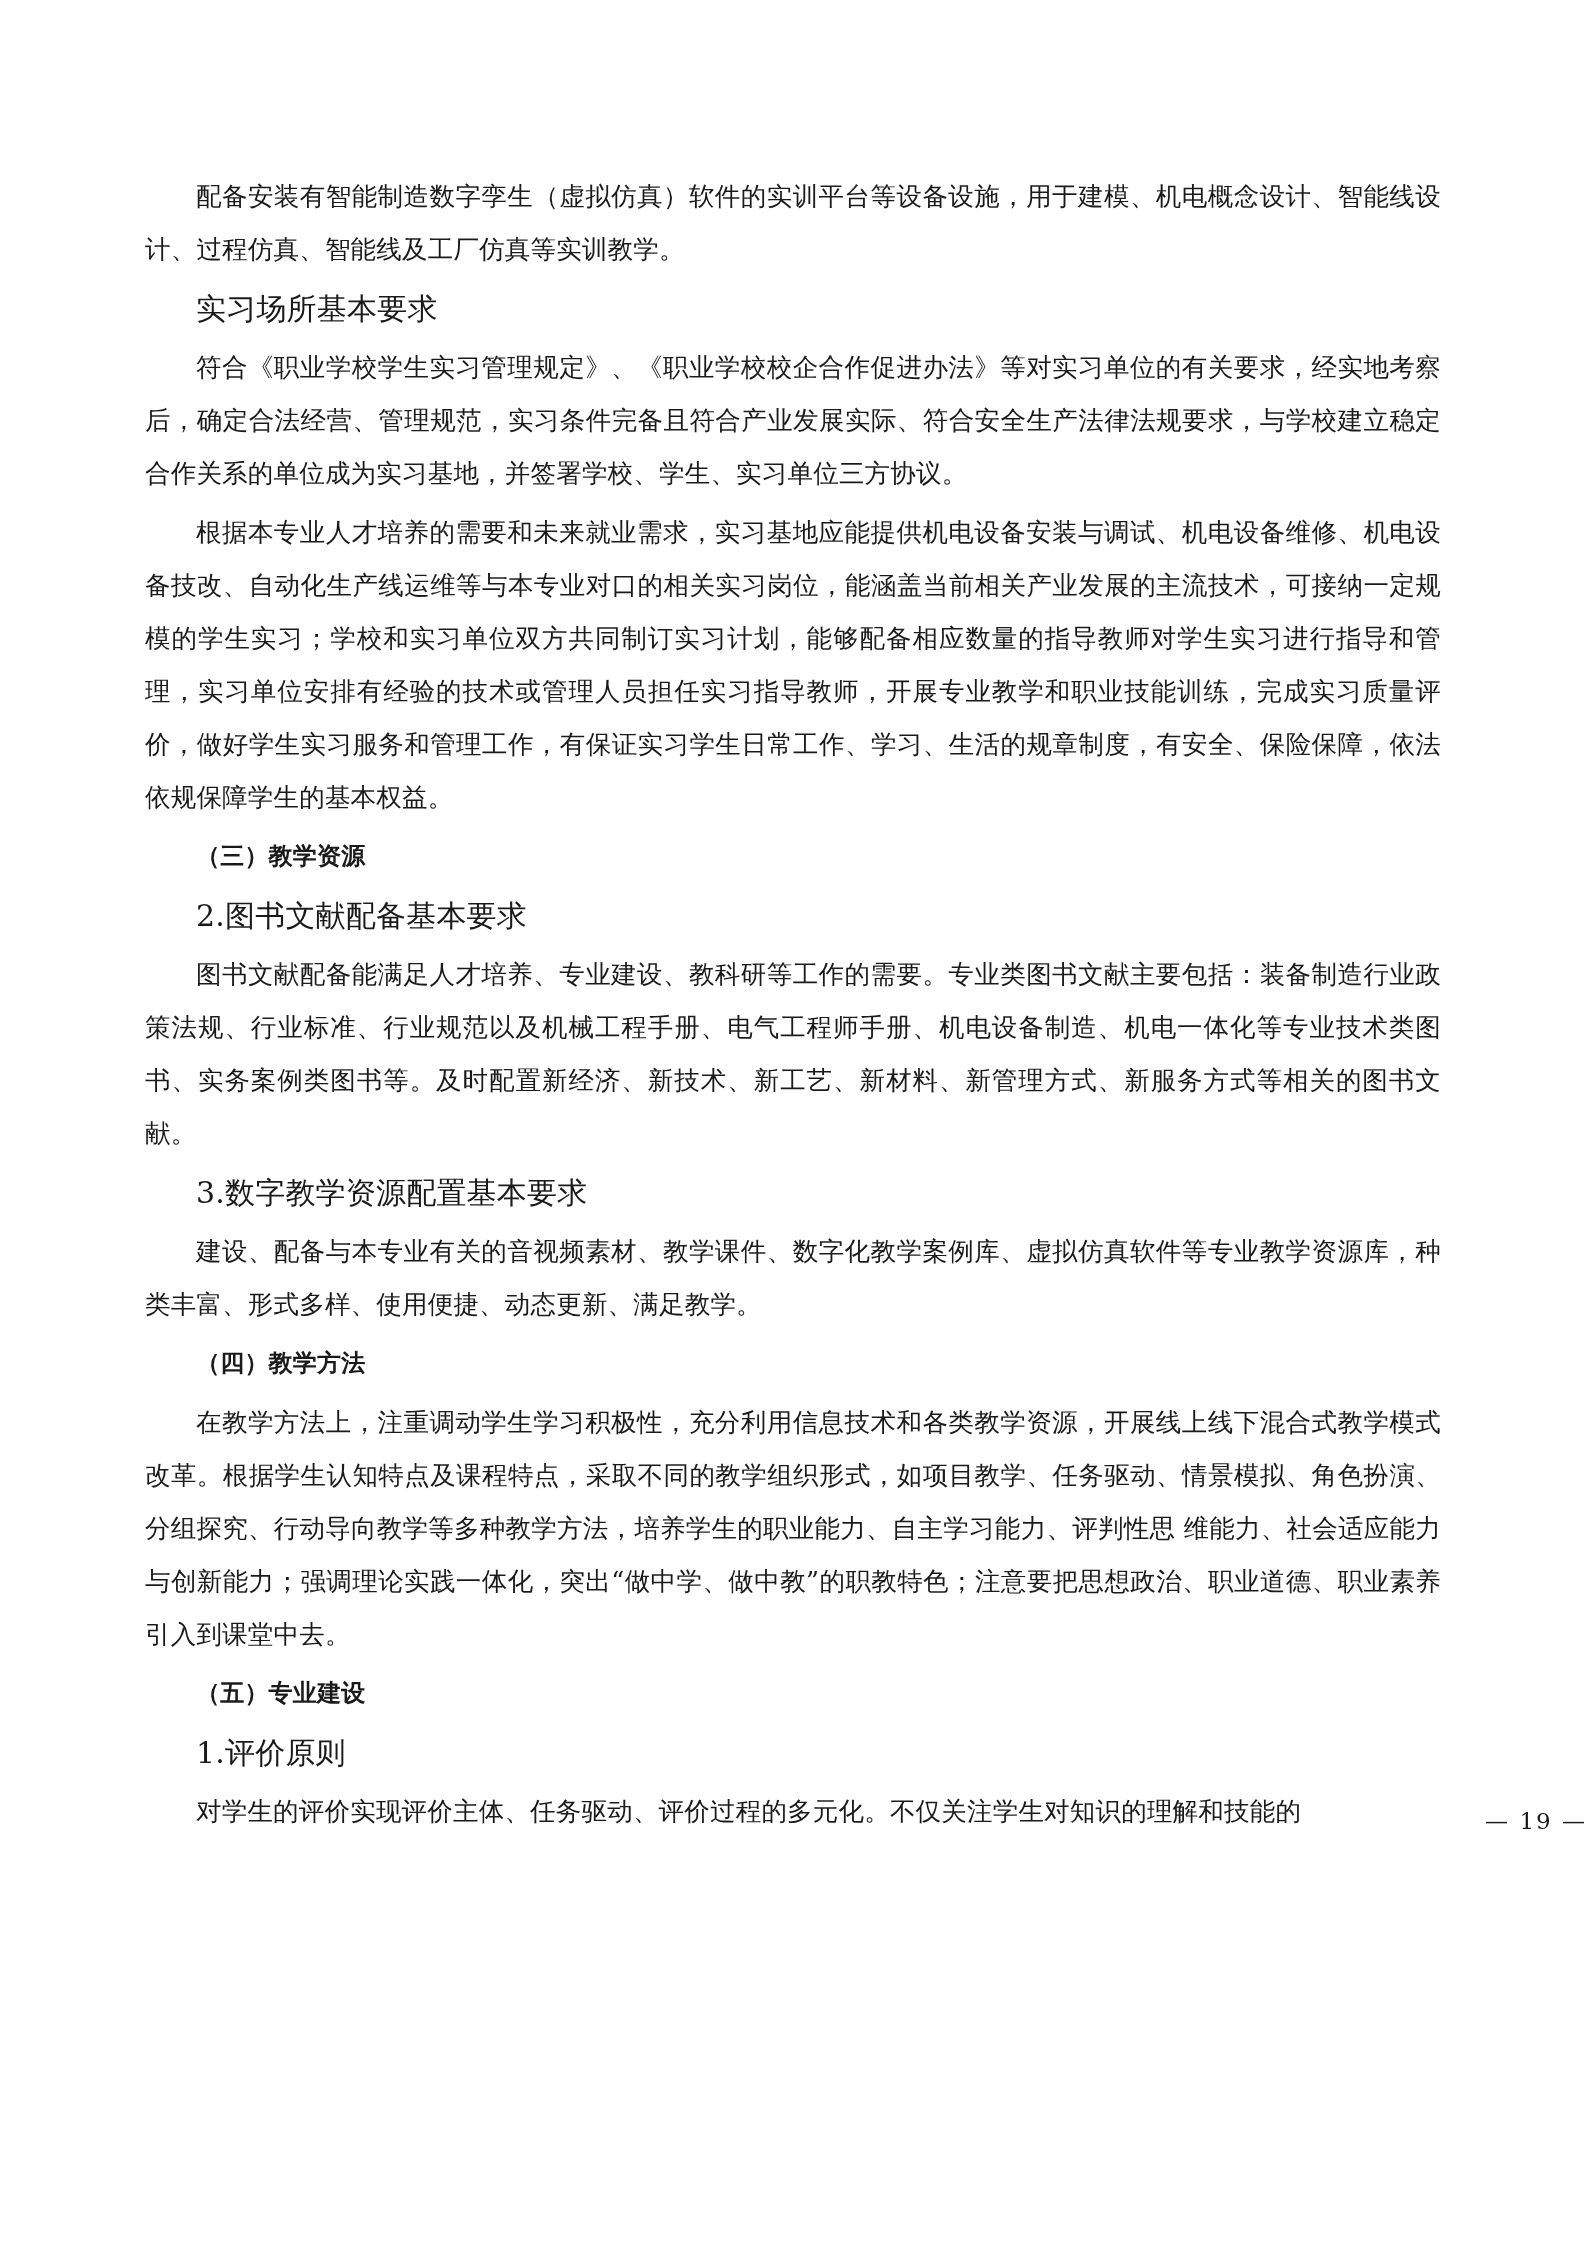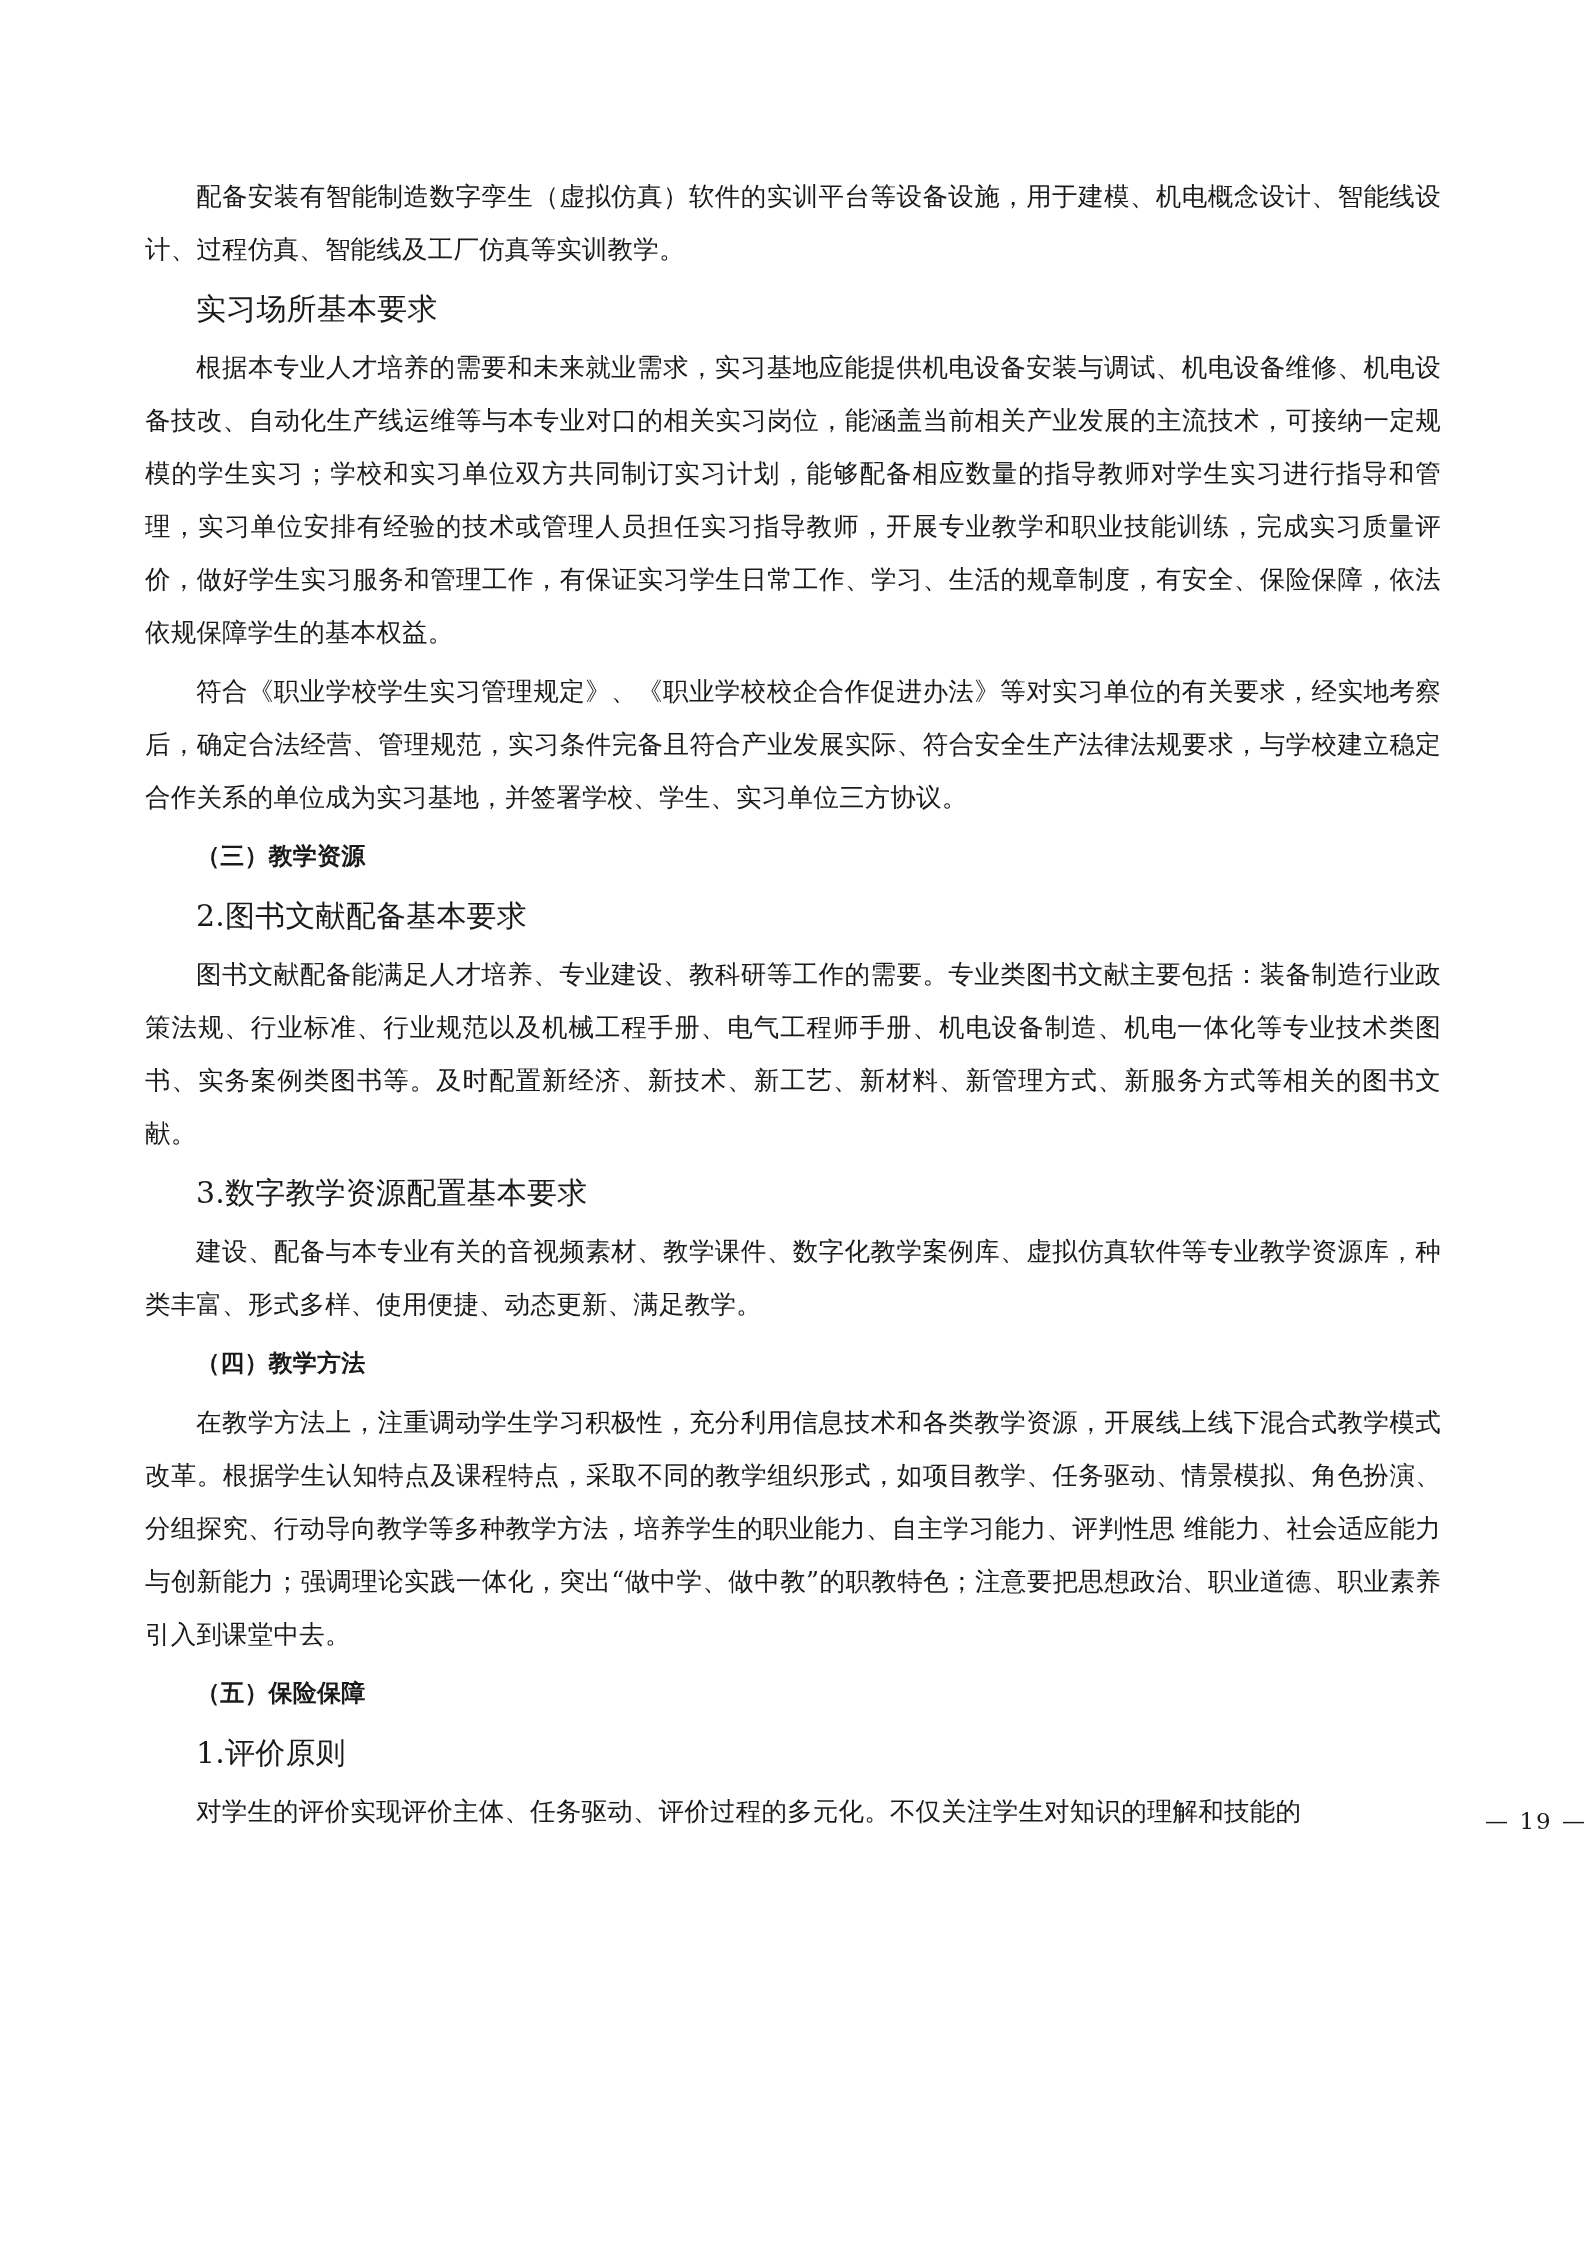--- a/index.html
+++ b/index.html
@@ -67,41 +67,41 @@
 </head>
 <body>
 
 <div class="page">
   <div class="doc-body">
 
     <p class="para">配备安装有智能制造数字孪生（虚拟仿真）软件的实训平台等设备设施，用于建模、机电概念设计、智能线设计、过程仿真、智能线及工厂仿真等实训教学。</p>
 
     <p class="subheading">实习场所基本要求</p>
 
+    <p class="para">符合《职业学校学生实习管理规定》、《职业学校校企合作促进办法》等对实习单位的有关要求，经实地考察后，确定合法经营、管理规范，实习条件完备且符合产业发展实际、符合安全生产法律法规要求，与学校建立稳定合作关系的单位成为实习基地，并签署学校、学生、实习单位三方协议。</p>
+
     <p class="para">根据本专业人才培养的需要和未来就业需求，实习基地应能提供机电设备安装与调试、机电设备维修、机电设备技改、自动化生产线运维等与本专业对口的相关实习岗位，能涵盖当前相关产业发展的主流技术，可接纳一定规模的学生实习；学校和实习单位双方共同制订实习计划，能够配备相应数量的指导教师对学生实习进行指导和管理，实习单位安排有经验的技术或管理人员担任实习指导教师，开展专业教学和职业技能训练，完成实习质量评价，做好学生实习服务和管理工作，有保证实习学生日常工作、学习、生活的规章制度，有安全、保险保障，依法依规保障学生的基本权益。</p>
-
-    <p class="para">符合《职业学校学生实习管理规定》、《职业学校校企合作促进办法》等对实习单位的有关要求，经实地考察后，确定合法经营、管理规范，实习条件完备且符合产业发展实际、符合安全生产法律法规要求，与学校建立稳定合作关系的单位成为实习基地，并签署学校、学生、实习单位三方协议。</p>
 
     <p class="heading">（三）教学资源</p>
 
 
 
     <p class="subheading">2.图书文献配备基本要求</p>
 
     <p class="para">图书文献配备能满足人才培养、专业建设、教科研等工作的需要。专业类图书文献主要包括：装备制造行业政策法规、行业标准、行业规范以及机械工程手册、电气工程师手册、机电设备制造、机电一体化等专业技术类图书、实务案例类图书等。及时配置新经济、新技术、新工艺、新材料、新管理方式、新服务方式等相关的图书文献。</p>
 
     <p class="subheading">3.数字教学资源配置基本要求</p>
 
     <p class="para">建设、配备与本专业有关的音视频素材、教学课件、数字化教学案例库、虚拟仿真软件等专业教学资源库，种类丰富、形式多样、使用便捷、动态更新、满足教学。</p>
 
     <p class="heading">（四）教学方法</p>
 
     <p class="para">在教学方法上，注重调动学生学习积极性，充分利用信息技术和各类教学资源，开展线上线下混合式教学模式改革。根据学生认知特点及课程特点，采取不同的教学组织形式，如项目教学、任务驱动、情景模拟、角色扮演、分组探究、行动导向教学等多种教学方法，培养学生的职业能力、自主学习能力、评判性思 维能力、社会适应能力与创新能力；强调理论实践一体化，突出“做中学、做中教”的职教特色；注意要把思想政治、职业道德、职业素养引入到课堂中去。</p>
 
-    <p class="heading">（五）保险保障</p>
+    <p class="heading">（五）专业建设</p>
 
     <p class="subheading">1.评价原则</p>
 
     <p class="para">对学生的评价实现评价主体、任务驱动、评价过程的多元化。不仅关注学生对知识的理解和技能的</p>
 
   </div>
 
   <div class="page-number">— 19 —</div>
 </div>
 

